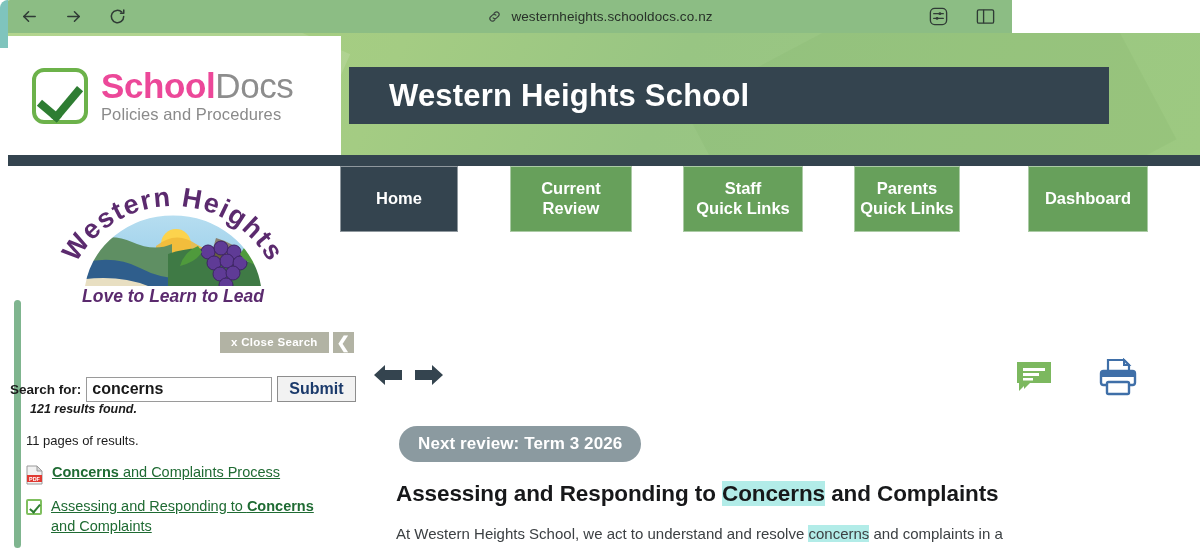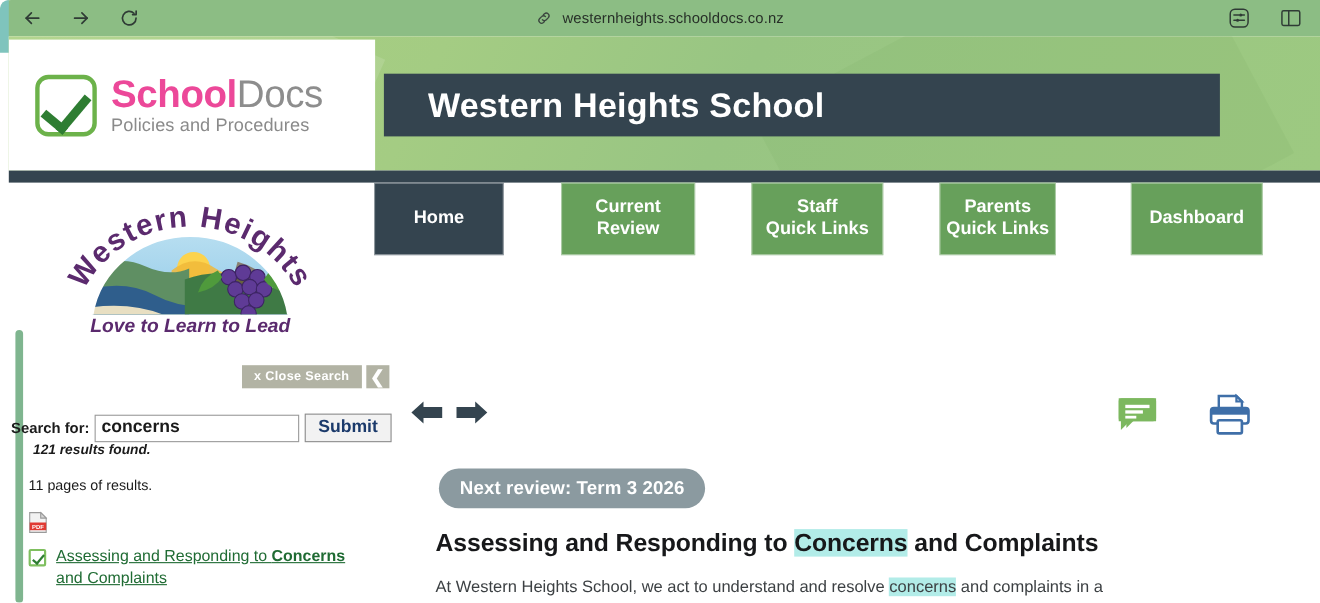--- a/index.html
+++ b/index.html
@@ -6,21 +6,21 @@
   html, body {
     width: 1200px; height: 548px;
     overflow: hidden;
     font-family: "Liberation Sans", sans-serif;
     background: #ffffff;
   }
   #root { position: relative; width: 1200px; height: 548px; overflow: hidden; background:#fff; }
 
   
   .chrome {
-    position: absolute; left: 0; top: 0; width: 1200px; height: 33px;
+    position: absolute; left: 0; top: 0; width: 1012px; height: 33px;
     background: #8cbd84;
     border-top-left-radius: 10px;
     display: flex; align-items: center;
   }
   .chrome-left-strip {
     position: absolute; left: 0; top: 0; width: 8px; height: 48px;
     background: #7fc4bd;
     border-top-left-radius: 8px;
   }
   .nav-btns { position: absolute; left: 18px; top: 0; height: 33px; display: flex; align-items: center; gap: 22px; }
@@ -323,20 +323,21 @@
 
   <div class="result-item" style="top:463px">
     <span class="r-icon">
       <svg class="pdf-ico" width="17" height="20" viewBox="0 0 17 20">
         <path d="M1 1h10l5 5v13H1z" fill="#f2f2f2" stroke="#9a9a9a" stroke-width="1"></path>
         <path d="M11 1l5 5h-5z" fill="#d8d8d8" stroke="#9a9a9a" stroke-width="1"></path>
         <rect x="1" y="10" width="15" height="7" fill="#e03a33"></rect>
         <text x="8.5" y="16" text-anchor="middle" font-family="'Liberation Sans',sans-serif" font-size="5.4" font-weight="700" fill="#ffffff">PDF</text>
       </svg>
     </span>
+    <span class="result-link"><b>Concerns</b><span> and Complaints Process</span></span>
   </div>
 
   <div class="result-item" style="top:497px">
     <span class="r-icon">
       <span class="chk-ico"></span>
     </span>
     <span class="result-link"><span>Assessing and Responding to </span><b>Concerns</b><span> and Complaints</span></span>
   </div>
 
   <div class="arrows">

